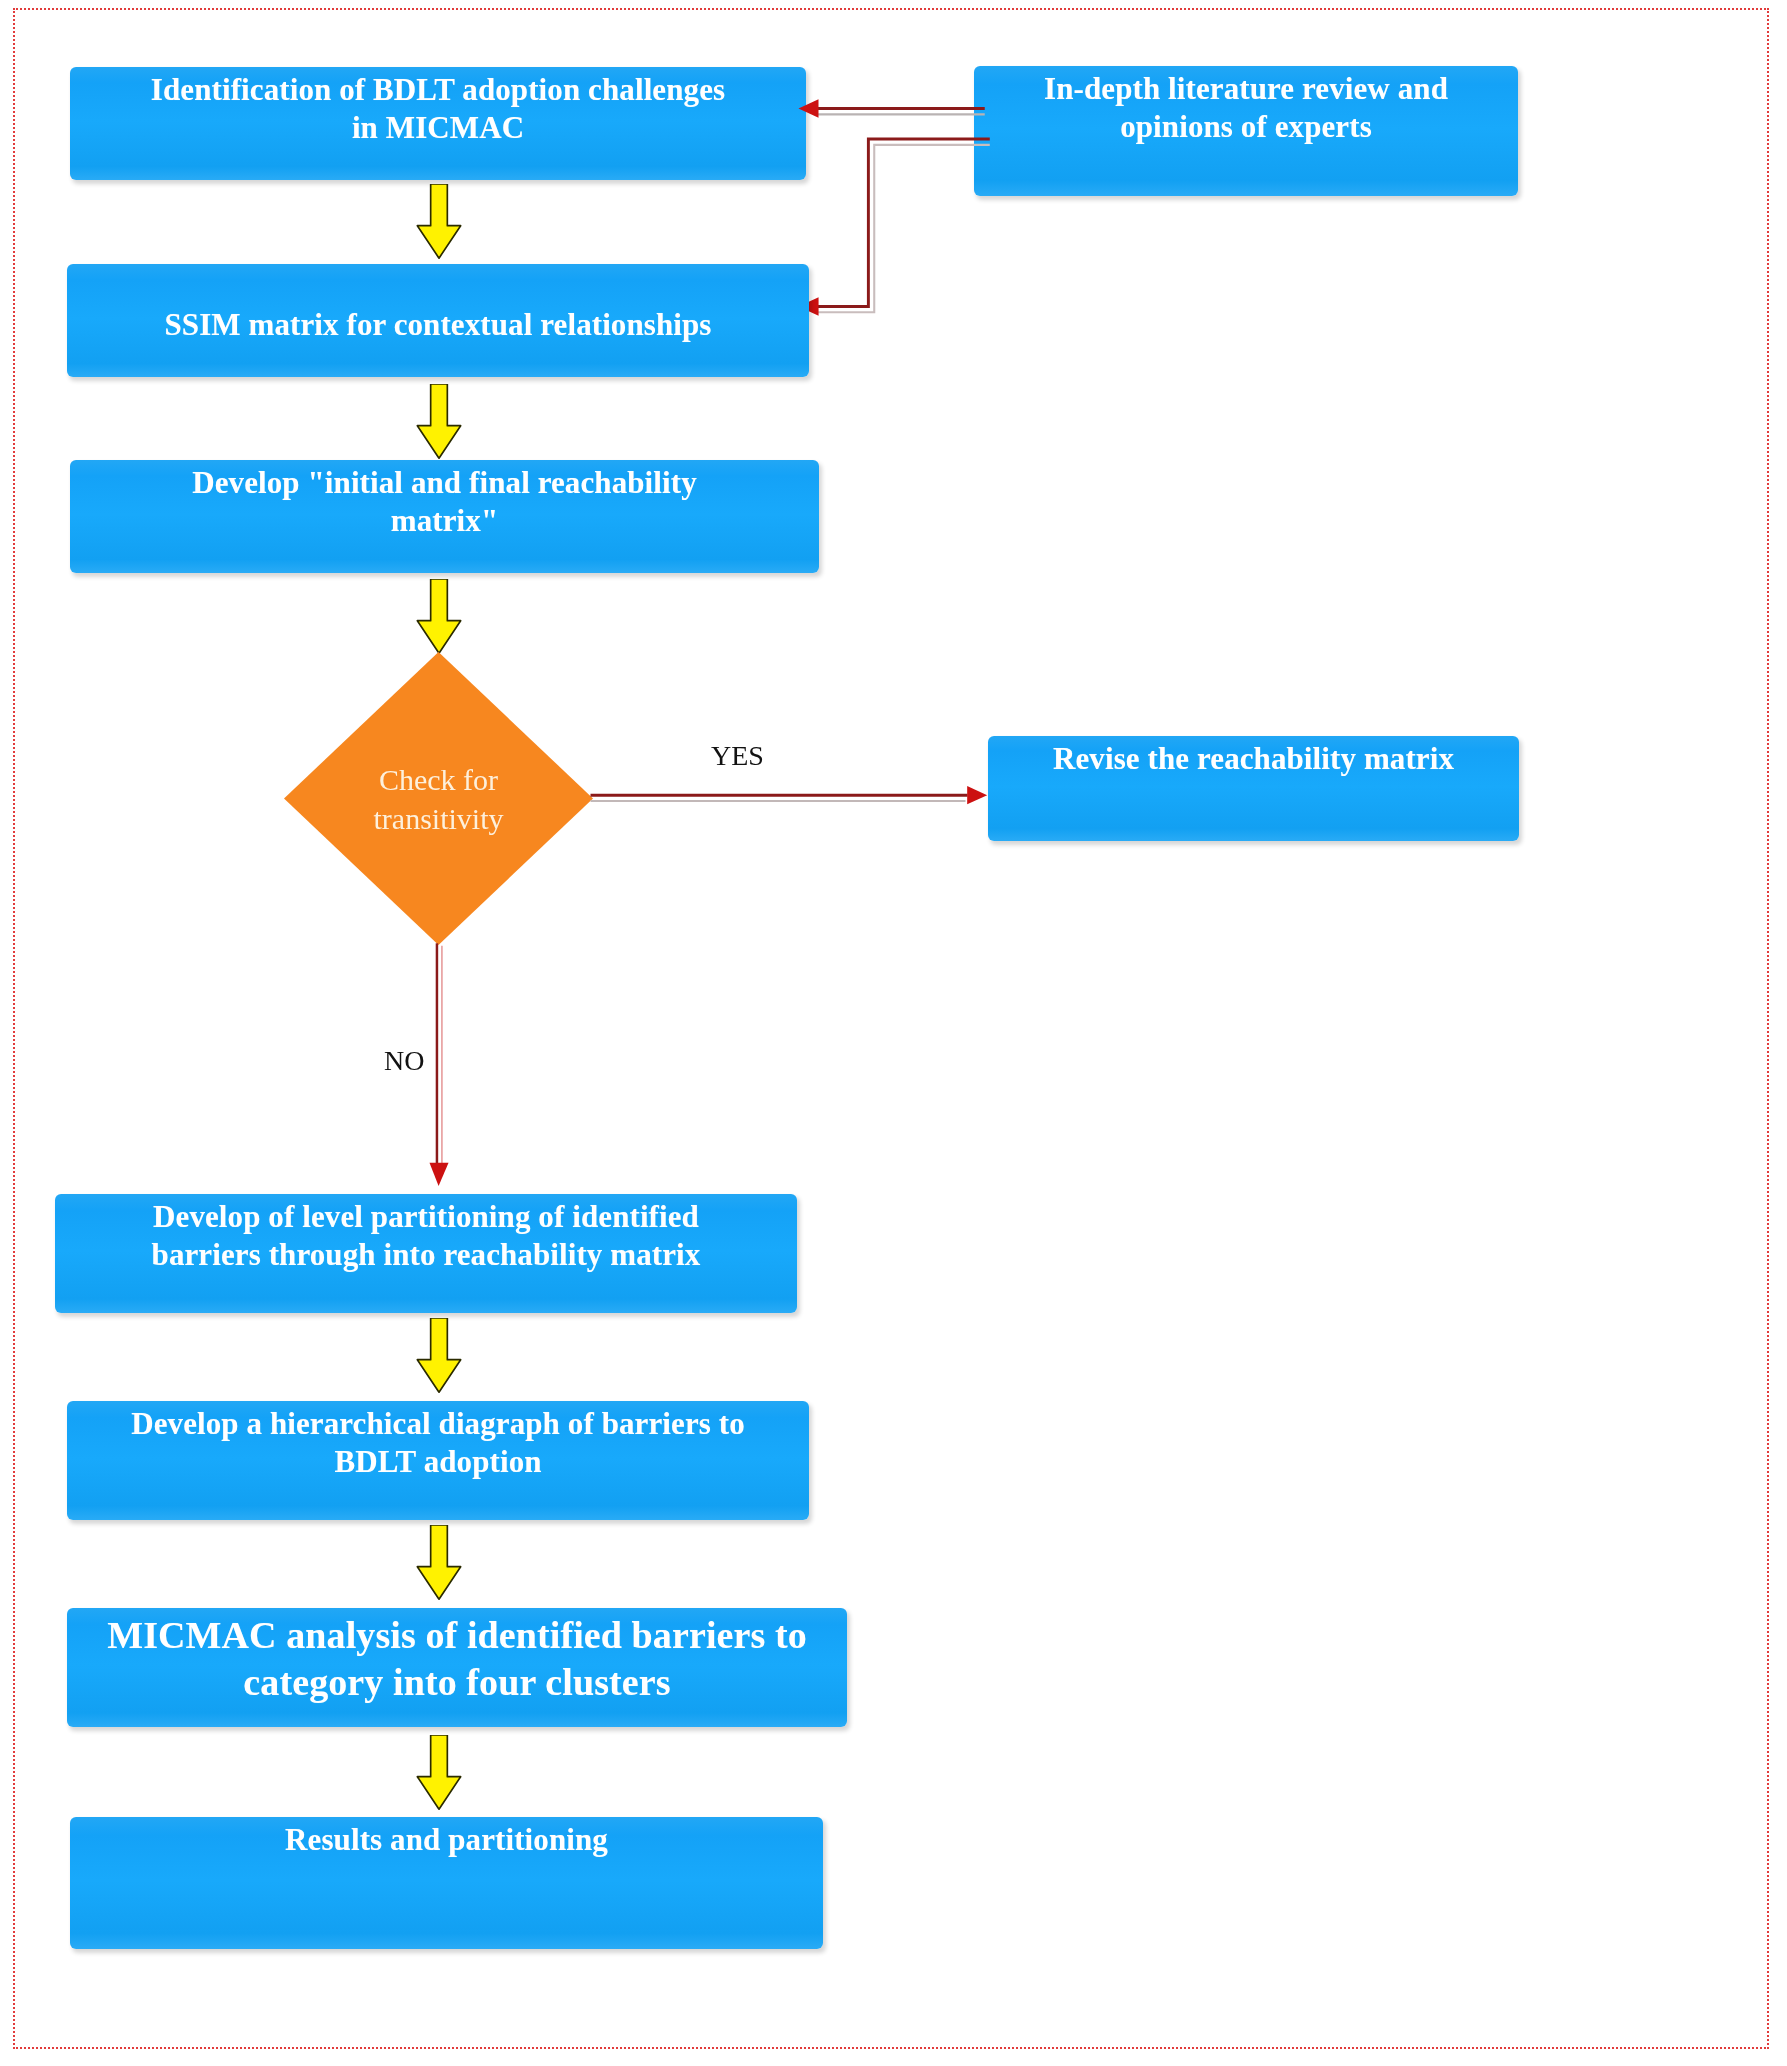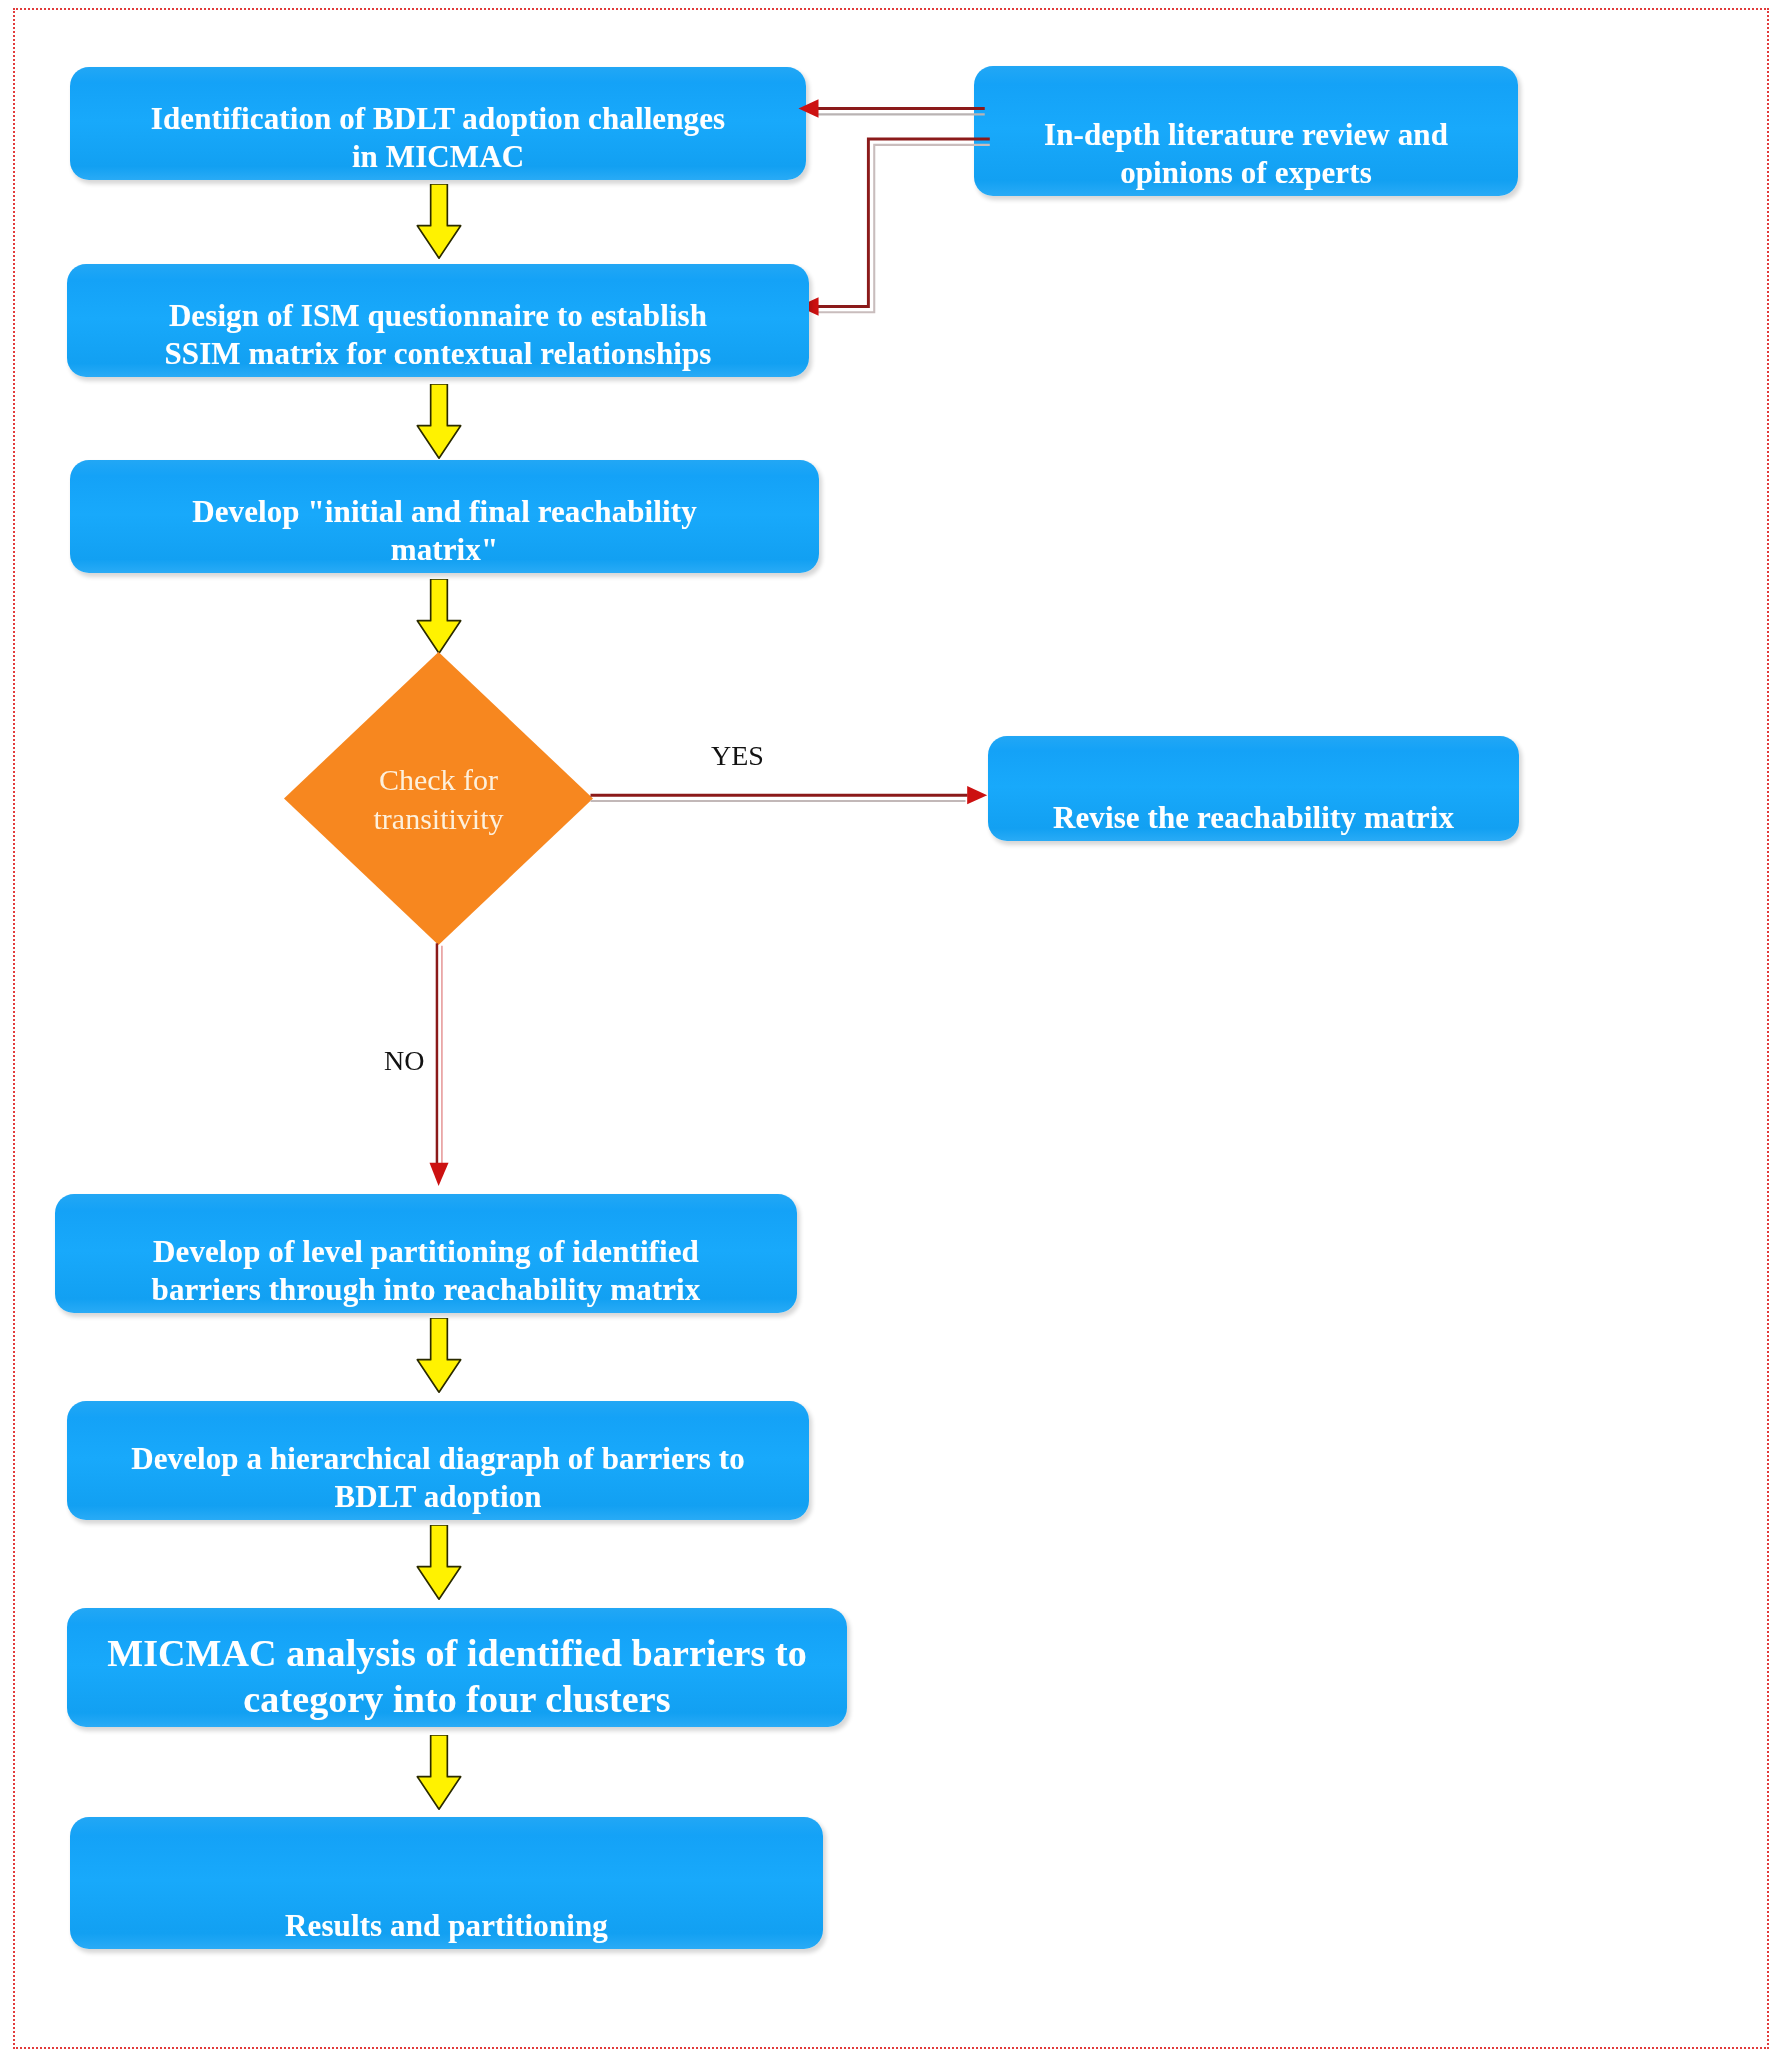--- a/index.html
+++ b/index.html
@@ -27,26 +27,26 @@
     border: 2.9px dotted #e23b3b;
     box-sizing: border-box;
     pointer-events: none;
   }
 
   
   .node {
     position: absolute;
     box-sizing: border-box;
     display: flex;
-    align-items: flex-end;
+    align-items: flex-start;
     justify-content: center;
     text-align: center;
     color: #ffffff;
     background: linear-gradient(180deg,#22a7f5 0%, #14a2f7 14%, #18a9fb 48%, #12a0f2 88%, #29abf6 100%);
-    border-radius: 19px;
+    border-radius: 6px;
     box-shadow: 2.5px 3.3px 4.2px rgba(0,0,0,0.16);
     font-weight: bold;
     letter-spacing: 0.1px;
     line-height: 1.22;
     padding: 4.2px 14.2px;
     text-shadow: 0 0 0.8px rgba(255,255,255,0.35);
   }
   .node .txt { display: block; width: 100%; }
 
   
@@ -139,21 +139,21 @@
   </div>
 
   <div class="yarrow" style="left:414px; top:184px; width:50px; height:75px;">
     <svg width="50" height="75" viewBox="0 0 120 180">
       <polygon points="40,0 80,0 80,100 112,100 60,178 8,100 40,100" fill="#fff200" stroke="#2b2b00" stroke-width="4" stroke-linejoin="round"></polygon>
     </svg>
   </div>
 
   <div class="node" style="left:67px; top:264px; width:742px; height:113px; font-size:31px;">
     <span class="txt">
-      <span>Design of ISM questionnaire to establish</span><br>
+      <br>
       <span>SSIM matrix for contextual relationships</span>
     </span>
   </div>
 
   <div class="yarrow" style="left:414px; top:384px; width:50px; height:75px;">
     <svg width="50" height="75" viewBox="0 0 120 180">
       <polygon points="40,0 80,0 80,100 112,100 60,178 8,100 40,100" fill="#fff200" stroke="#2b2b00" stroke-width="4" stroke-linejoin="round"></polygon>
     </svg>
   </div>
 

